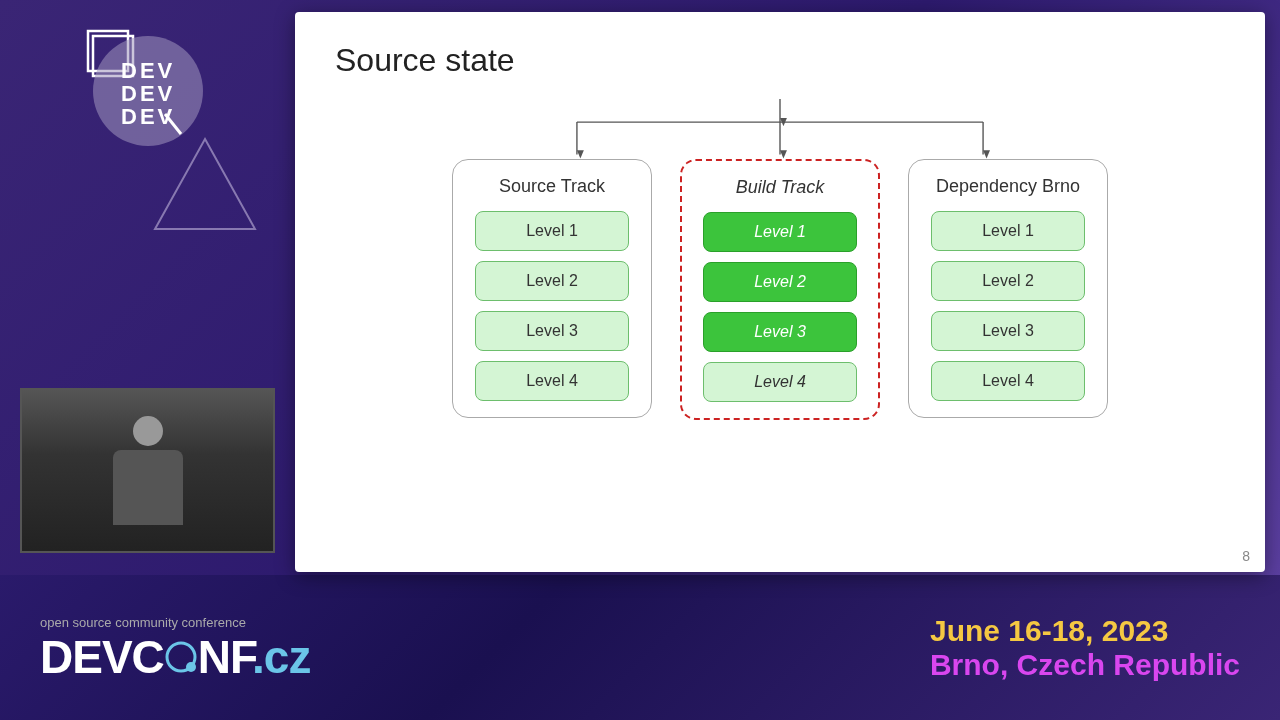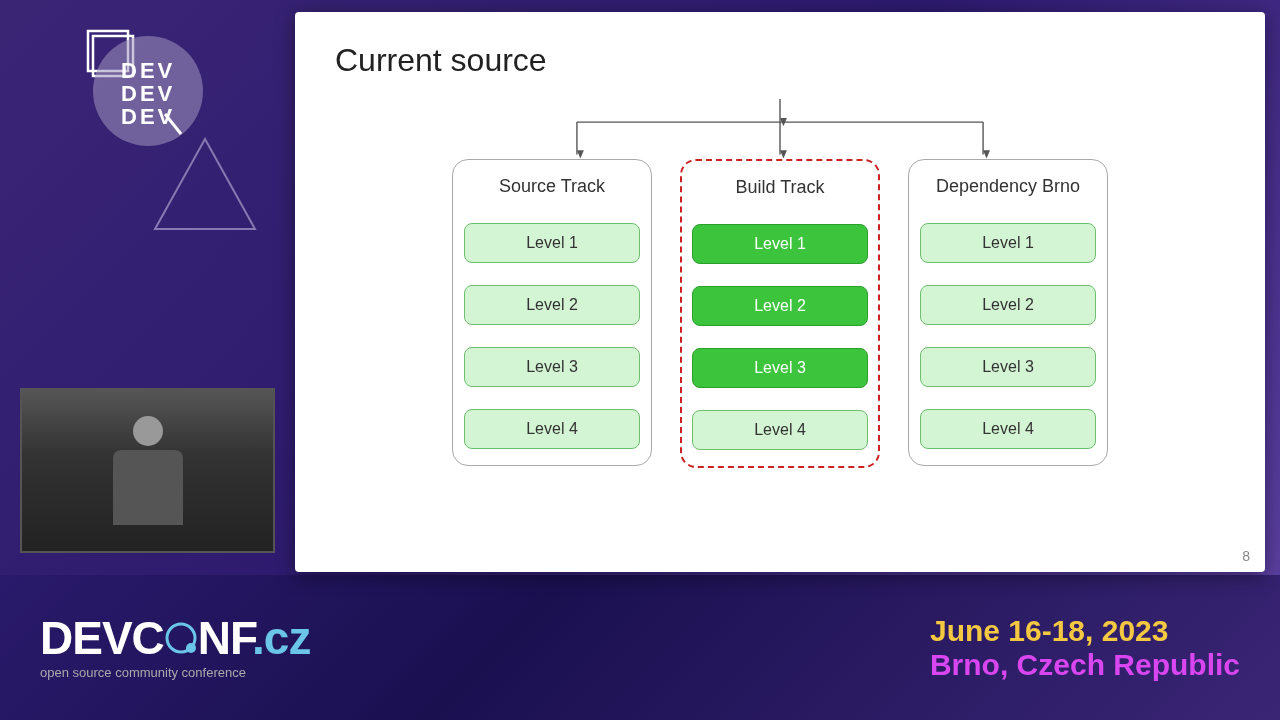--- a/index.html
+++ b/index.html
@@ -120,40 +120,40 @@
       background: white;
       display: flex;
       flex-direction: column;
       align-items: center;
       gap: 10px;
     }
 
     .track.build-track {
       border: 2px dashed #cc2222;
       border-radius: 16px;
+      font-style: italic;
     }
 
     .track-title {
       font-size: 18px;
       color: #333;
       font-weight: 400;
       margin-bottom: 4px;
     }
 
     
     .level-btn {
-      width: 176px;
+      width: 154px;
       padding: 10px 0;
       border-radius: 8px;
       border: 1.5px solid #6dbe6d;
       background: #d4f5d4;
       color: #333;
       font-size: 16px;
       text-align: center;
-      margin-top: 12px;
     }
 
     .level-btn.active {
       background: #3cc43c;
       color: white;
       border-color: #2aa02a;
     }
 
     
     .logo-area {
@@ -269,21 +269,21 @@
     <div style="display:flex;flex-direction:column;align-items:center;gap:0;">
       <div style="width:30px;height:30px;background:#999;border-radius:50%;"></div>
       <div style="width:70px;height:75px;background:#555;border-radius:8px 8px 0 0;margin-top:4px;"></div>
 
     </div>
   </div>
 </div>
 
 <div class="slide">
   <div class="slide-inner">
-    <div class="slide-title">Current source</div>
+    <div class="slide-title">Source state</div>
 
     <div class="diagram">
 
 
       <svg class="connectors-svg" viewBox="0 0 700 65">
 
         <line x1="350" y1="0" x2="350" y2="25" stroke="#555" stroke-width="1.5" marker-end="url(#arr)"></line>
 
         <line x1="130" y1="25" x2="570" y2="25" stroke="#555" stroke-width="1.5"></line>
 
@@ -336,28 +336,28 @@
 
       </div>
     </div>
 
     <div class="slide-number">8</div>
   </div>
 </div>
 
 <div class="bottom-bar">
   <div class="devconf-logo">
+    <div style="font-size:13px;color:#aaa;">open source community conference</div>
     <div style="display:flex;align-items:center;gap:0;">
       <span class="devconf-name">DEVC<span style="display:inline-block;position:relative;">
         <svg width="34" height="34" style="vertical-align:middle;margin-bottom:6px;">
           <circle cx="17" cy="17" r="14" fill="none" stroke="#6bc5e8" stroke-width="3"></circle>
           <circle cx="27" cy="27" r="5" fill="#6bc5e8"></circle>
         </svg>
       </span>NF<span class="cz">.cz</span></span>
     </div>
-    <div style="font-size:13px;color:#aaa;">open source community conference</div>
   </div>
 
   <div class="event-info">
     <div class="event-date">June 16-18, 2023</div>
     <div class="event-location">Brno, Czech Republic</div>
   </div>
 </div>
 
 </body></html>

